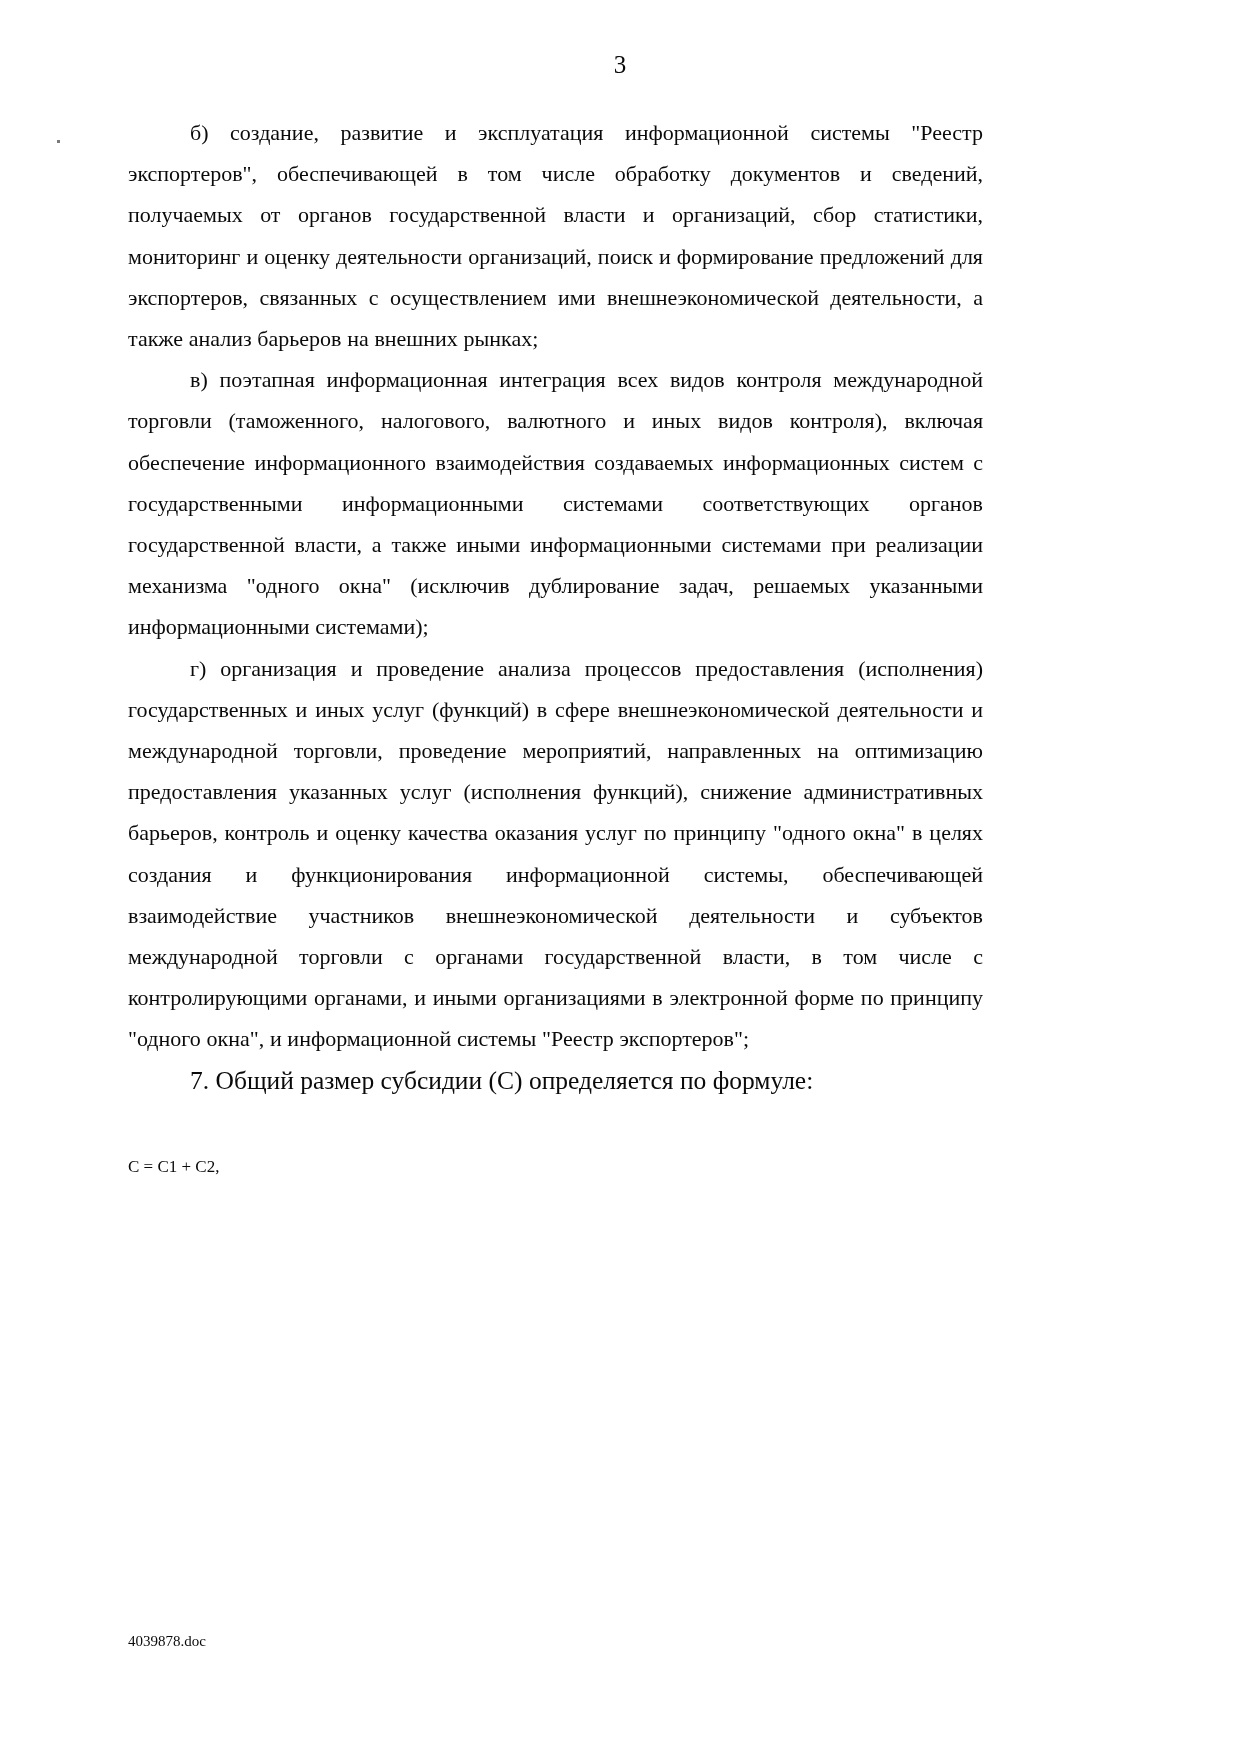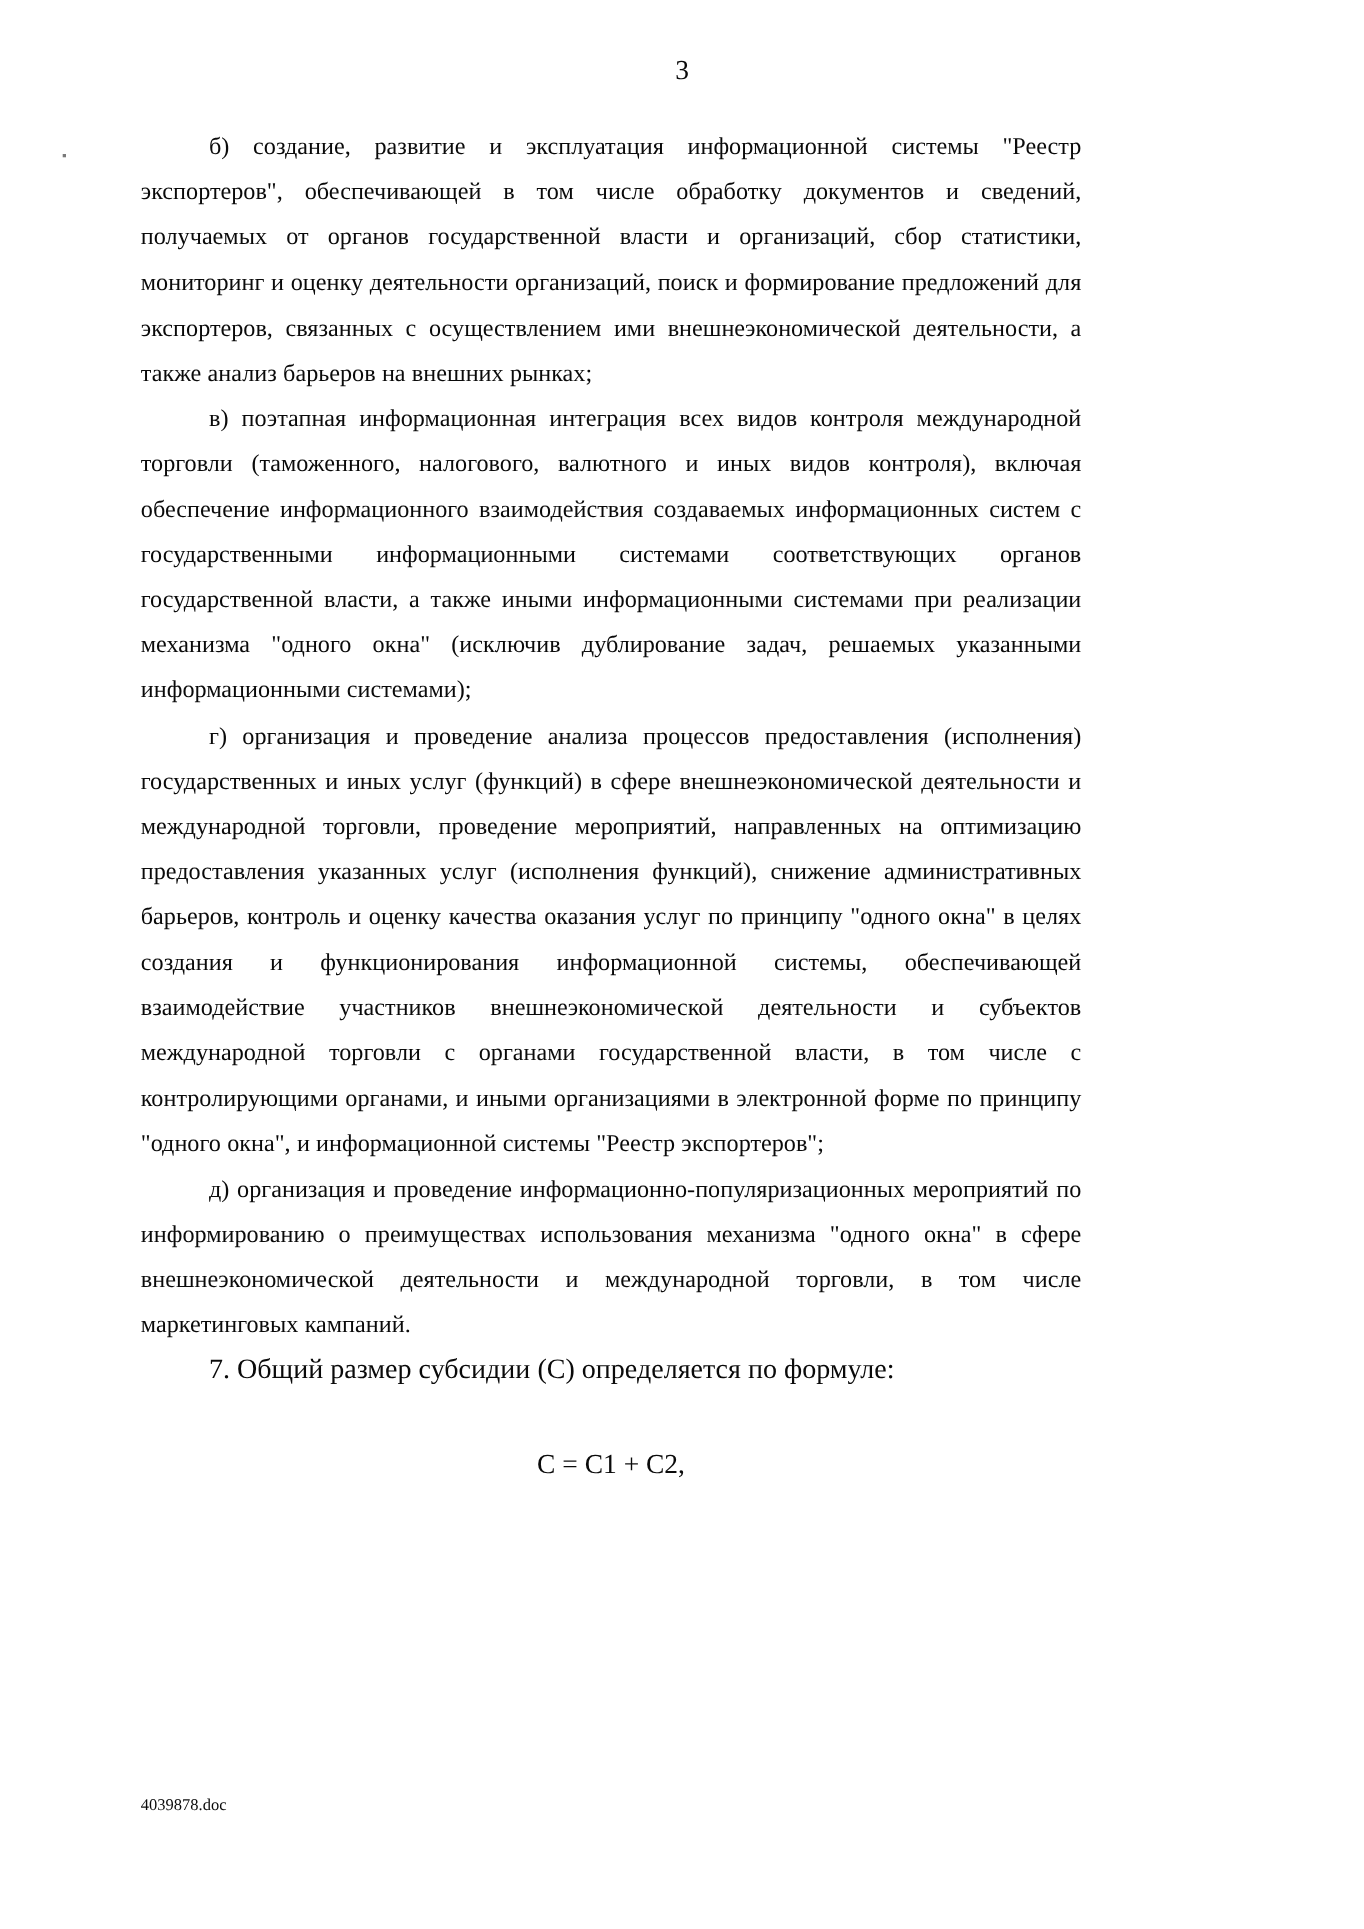--- a/index.html
+++ b/index.html
@@ -37,23 +37,23 @@
     font-size: 22px;
     line-height: 41.2px;
     text-align: justify;
     text-align-last: left;
     text-indent: 62px;
     hyphens: none;
     word-spacing: 0.2px;
   }
   p.formula {
     margin: 0;
-    font-size: 25px;
+    font-size: 17px;
     line-height: 41.2px;
-    text-align: center;
+    text-align: left;
     text-indent: 0;
   }
   p.plain {
     margin: 0;
     font-size: 25.5px;
     line-height: 41.2px;
     text-align: left;
     text-indent: 62px;
   }
   .spacer-xl { height: 45px; }
@@ -84,21 +84,20 @@
   <div class="page-number">3</div>
 
   <div class="body-area">
 
     <p class="para">б) создание, развитие и эксплуатация информационной системы "Реестр экспортеров", обеспечивающей в том числе обработку документов и сведений, получаемых от органов государственной власти и организаций, сбор статистики, мониторинг и оценку деятельности организаций, поиск и формирование предложений для экспортеров, связанных с осуществлением ими внешнеэкономической деятельности, а также анализ барьеров на внешних рынках;</p>
 
     <p class="para">в) поэтапная информационная интеграция всех видов контроля международной торговли (таможенного, налогового, валютного и иных видов контроля), включая обеспечение информационного взаимодействия создаваемых информационных систем с государственными информационными системами соответствующих органов государственной власти, а также иными информационными системами при реализации механизма "одного окна" (исключив дублирование задач, решаемых указанными информационными системами);</p>
 
     <p class="para">г) организация и проведение анализа процессов предоставления (исполнения) государственных и иных услуг (функций) в сфере внешнеэкономической деятельности и международной торговли, проведение мероприятий, направленных на оптимизацию предоставления указанных услуг (исполнения функций), снижение административных барьеров, контроль и оценку качества оказания услуг по принципу "одного окна" в целях создания и функционирования информационной системы, обеспечивающей взаимодействие участников внешнеэкономической деятельности и субъектов международной торговли с органами государственной власти, в том числе с контролирующими органами, и иными организациями в электронной форме по принципу "одного окна", и информационной системы "Реестр экспортеров";</p>
 
-    <p class="para">д) организация и проведение информационно-популяризационных мероприятий по информированию о преимуществах использования механизма "одного окна" в сфере внешнеэкономической деятельности и международной торговли, в том числе маркетинговых кампаний.</p>
 
     <p class="plain">7. Общий размер субсидии (С) определяется по формуле:</p>
 
     <div class="spacer-xl"></div>
 
     <p class="formula">С = С1 + С2,</p>
 
     <div class="spacer-xl"></div>
 
 

